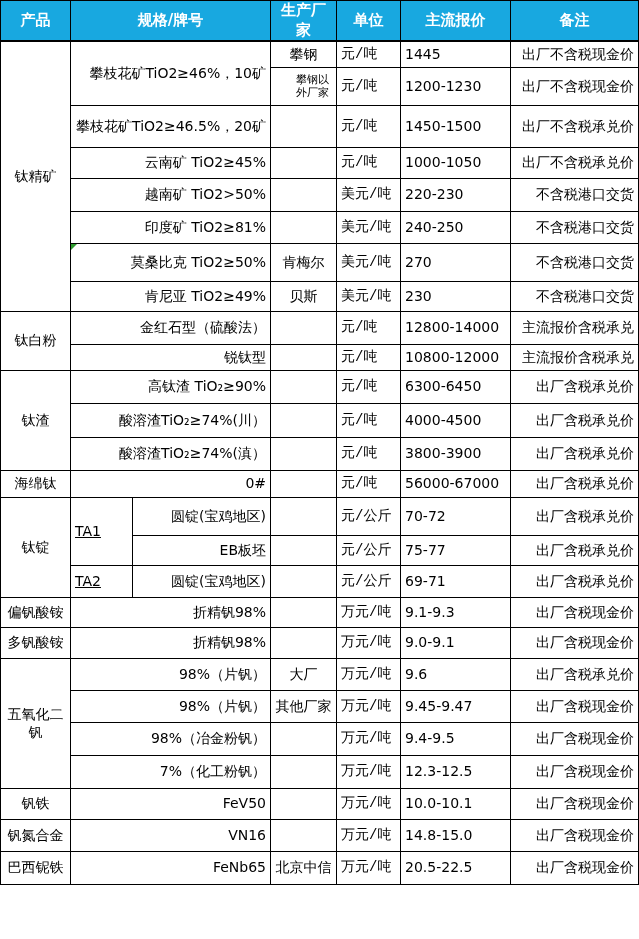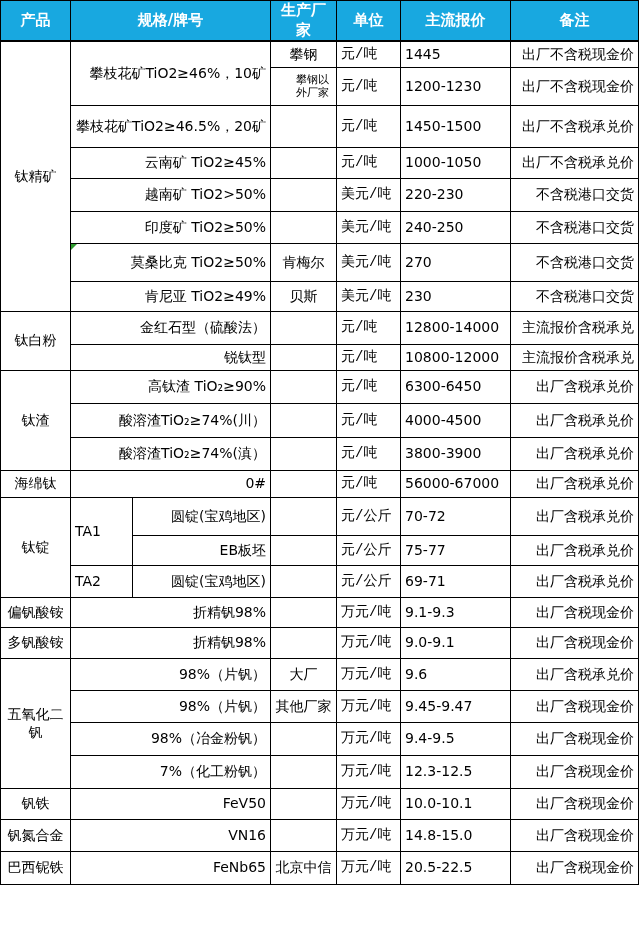--- a/index.html
+++ b/index.html
@@ -30,21 +30,21 @@
   table.price-table th{
     background:var(--header-bg,#18A8E0);
     color:var(--header-text,#ffffff);
     font-weight:bold;
     font-size:15px;
     text-align:center;
     padding:0 6px;
     border-bottom:2px solid #000;
   }
   td.product{text-align:center;padding:1px 2px;}
-  td.grade{text-align:left;}
+  td.grade{text-align:left;text-decoration:underline;}
   td.spec{text-align:right;}
   td.manu{text-align:center;padding:1px 1px;}
   td.manu.small{font-size:11px;line-height:1.2;padding-left:22px;}
   td.unit{text-align:left;padding:1px 3px;font-family:Liberation Mono, monospace;}
   td.price{text-align:left;}
   td.note{text-align:right;padding:1px 3px;}
   td.rel{position:relative;}
   .corner-marker{
     position:absolute;top:0;left:0;
     width:0;height:0;
@@ -106,21 +106,21 @@
         <td class="note">出厂不含税承兑价</td>
       </tr>
       <tr style="height:33px">
         <td colspan="2" class="spec">越南矿 TiO2&gt;50%</td>
         <td class="manu"></td>
         <td class="unit">美元/吨</td>
         <td class="price">220-230</td>
         <td class="note">不含税港口交货</td>
       </tr>
       <tr style="height:32px">
-        <td colspan="2" class="spec">印度矿 TiO2≥50%</td>
+        <td colspan="2" class="spec">印度矿 TiO2≥81%</td>
         <td class="manu"></td>
         <td class="unit">美元/吨</td>
         <td class="price">240-250</td>
         <td class="note">不含税港口交货</td>
       </tr>
       <tr style="height:38px">
         <td colspan="2" class="spec rel">
           <span class="corner-marker"></span>
           <span>莫桑比克 TiO2≥50%</span>
         </td>

